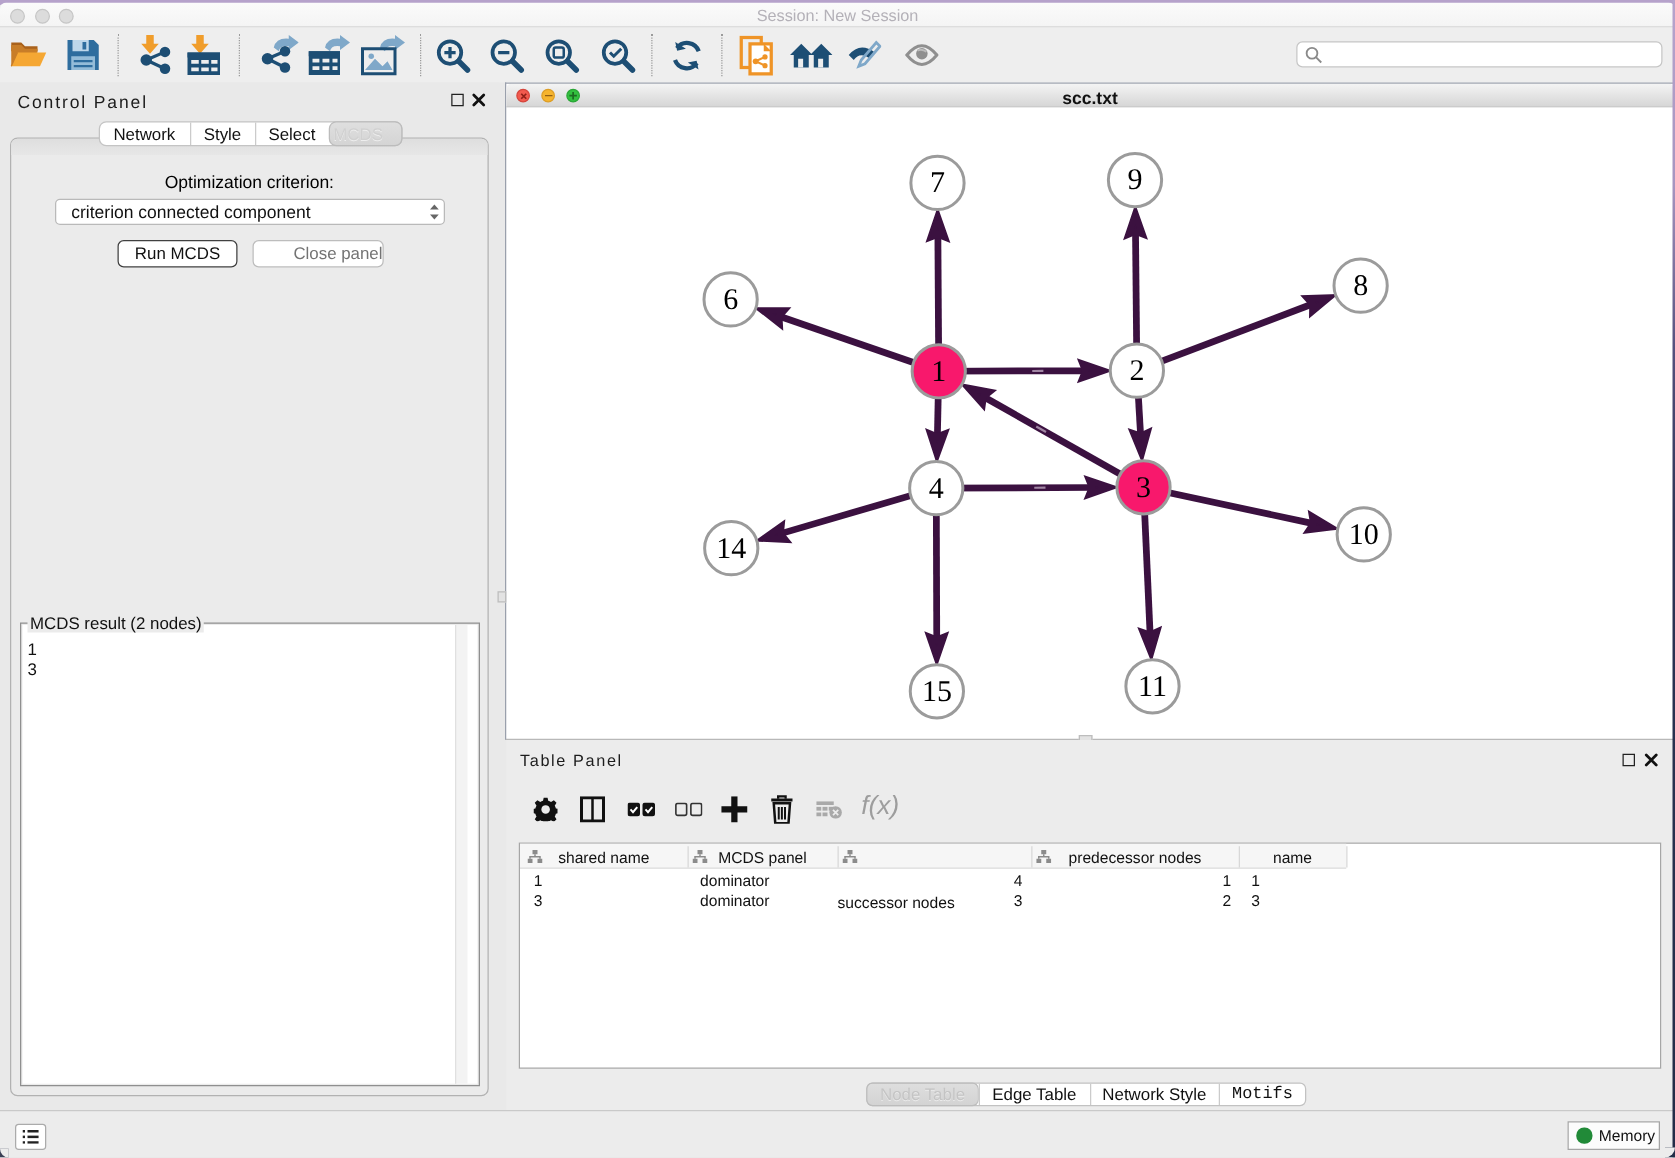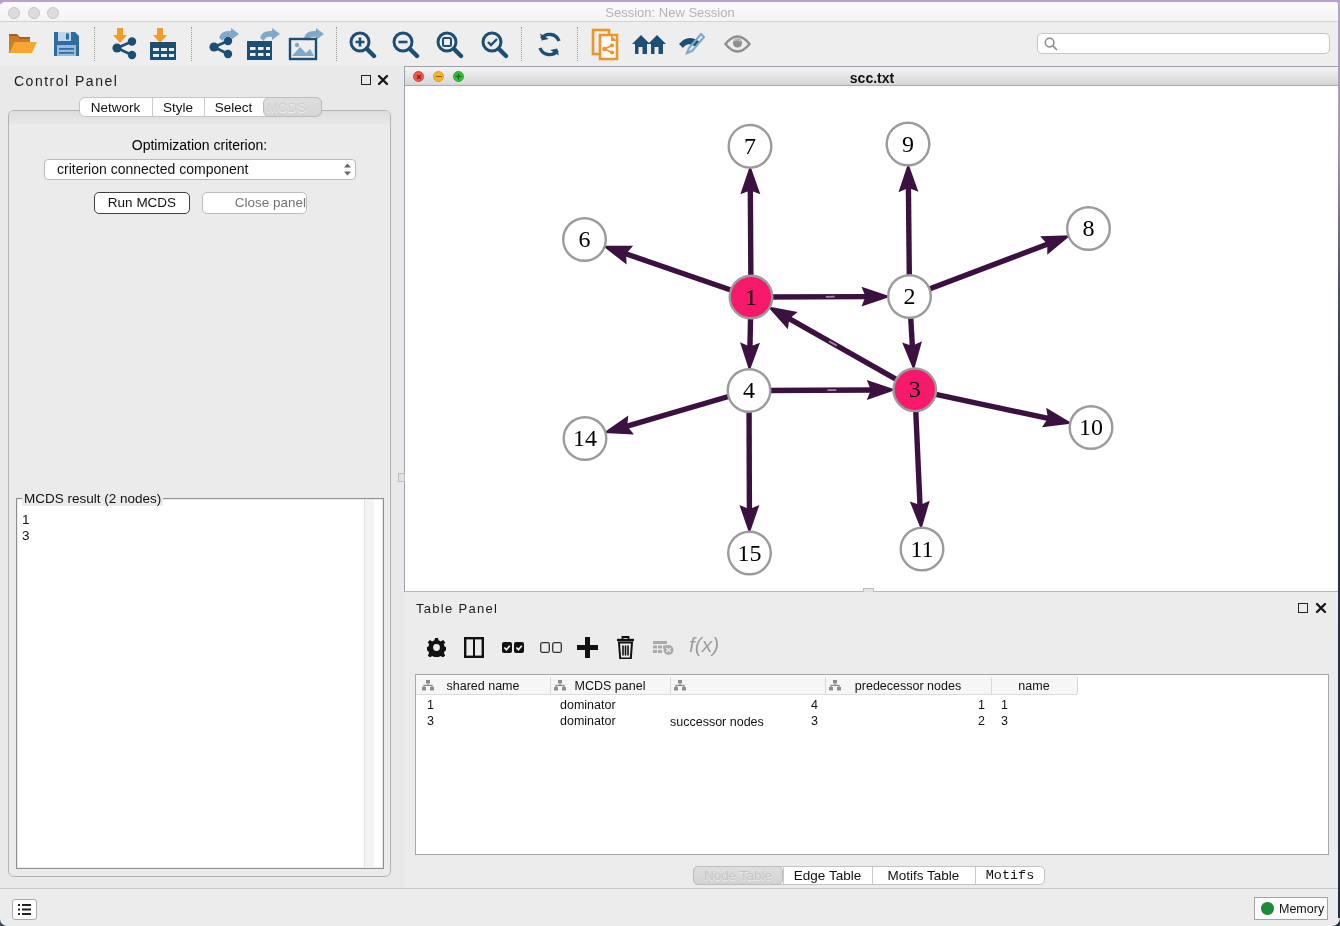--- a/index.html
+++ b/index.html
@@ -404,21 +404,21 @@
 <div class="abs" style="left:825px;top:714px;width:160px;text-align:right;font-size:12.5px;color:#111;">2</div>
 <div class="abs" style="left:1001px;top:714px;font-size:12.5px;color:#111;">3</div>
 
 <div class="abs" style="left:693px;top:866px;width:352px;height:19px;background:#fff;border:1px solid #c2c2c2;border-radius:5px;"></div>
 <div class="abs" style="left:693px;top:866px;width:90px;height:19px;background:linear-gradient(#dedede,#d3d3d3);border:1px solid #bcbcbc;border-radius:5px;"></div>
 <div class="abs" style="left:783px;top:867px;height:17px;border-left:1px solid #cbcbcb;"></div>
 <div class="abs" style="left:872px;top:867px;height:17px;border-left:1px solid #cbcbcb;"></div>
 <div class="abs" style="left:975px;top:867px;height:17px;border-left:1px solid #cbcbcb;"></div>
 <div class="abs" style="left:693px;top:868px;width:90px;text-align:center;font-size:13.5px;color:#c4c4c4;text-shadow:0 1px 0 #ebebeb;">Node Table</div>
 <div class="abs" style="left:783px;top:868px;width:89px;text-align:center;font-size:13.5px;color:#111;">Edge Table</div>
-<div class="abs" style="left:872px;top:868px;width:103px;text-align:center;font-size:13.5px;color:#111;">Motifs Table</div>
+<div class="abs" style="left:872px;top:868px;width:103px;text-align:center;font-size:13.5px;color:#111;">Network Style</div>
 <div class="abs" style="left:975px;top:868px;width:70px;text-align:center;font-size:13.5px;color:#111;font-family:Liberation Mono, monospace;">Motifs</div>
 
 <div class="abs" style="left:0;top:888px;width:1340px;height:38px;background:#ececec;border-top:1px solid #c9c9c9;"></div>
 <div class="abs" style="left:12px;top:899px;width:25px;height:21px;background:#fff;border:1px solid #ababab;border-radius:3px;"></div>
 <svg class="ico" style="left:18px;top:904px;" width="13" height="11" viewBox="0 0 13 11">
 <g fill="#222">
       <rect x="0" y="0" width="2" height="2"></rect>
       <rect x="0" y="4.5" width="2" height="2"></rect>
       <rect x="0" y="9" width="2" height="2"></rect>
 <rect x="4" y="0" width="9" height="2"></rect>

